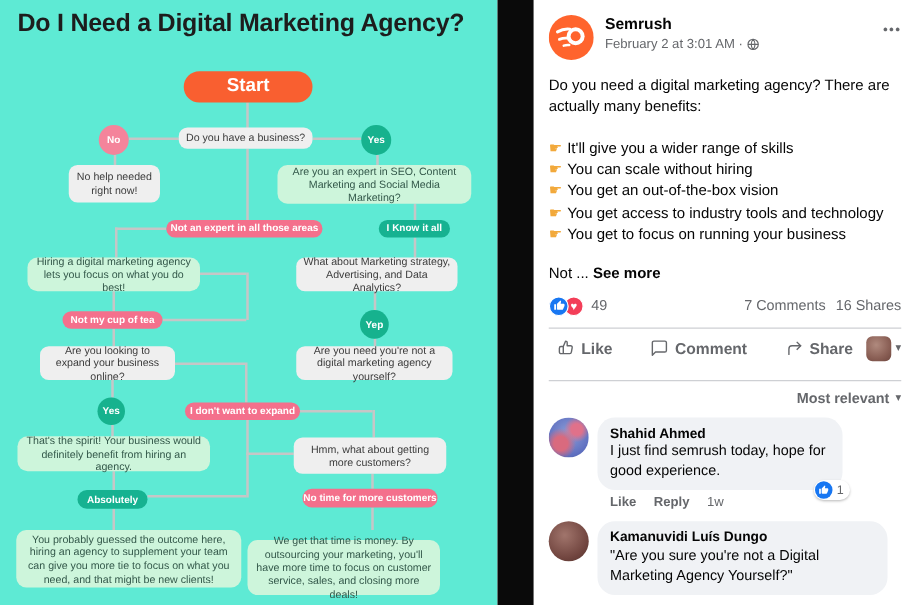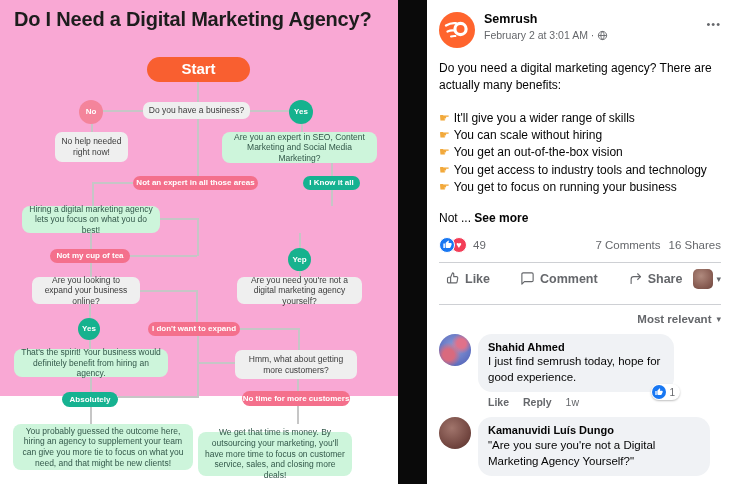--- a/index.html
+++ b/index.html
@@ -1,21 +1,21 @@
 <!DOCTYPE html>
 <html><head>
 <meta charset="utf-8">
 <style>
   * { margin:0; padding:0; box-sizing:border-box; }
   html,body { width:737px; height:484px; overflow:hidden; background:#fff;
     font-family:"Liberation Sans","DejaVu Sans",sans-serif; }
   .stage { position:relative; width:737px; height:484px; background:#fff; }
 
   
-  .fc { position:absolute; left:0; top:0; width:398px; height:396px; background:#f9a8d4; }
+  .fc { position:absolute; left:0; top:0; width:398px; height:484px; background:#5eead4; }
   .fc-title { position:absolute; left:14px; top:8px; width:380px; font-size:20px; font-weight:800;
     color:#1d1d1d; letter-spacing:-0.2px; }
   .node { position:absolute; display:flex; align-items:center; justify-content:center;
     text-align:center; line-height:1.25; }
   .start { background:#f95f30; color:#fff; font-weight:800; font-size:15px; border-radius:13px; }
   .gbox { background:#efefef; color:#3b3b3b; border-radius:7px; font-size:8.5px; padding:2px 5px; }
   .mint { background:#cdf5db; color:#33584a; border-radius:8px; font-size:8.5px; padding:2px 5px; }
   .pill-pink { background:#f4708c; color:#fff; font-weight:700; font-size:8px; border-radius:999px; }
   .pill-green { background:#16b291; color:#fff; font-weight:700; font-size:8px; border-radius:999px; }
   .dot-pink { background:#f4849b; color:#fff; font-weight:700; font-size:8px; border-radius:50%; }
@@ -120,20 +120,21 @@
 
     <div class="node start" style="left:147px;top:57px;width:103px;height:25px">Start</div>
     <div class="node gbox" style="left:143px;top:102px;width:107px;height:17px">Do you have a business?</div>
     <div class="node dot-pink" style="left:79px;top:100px;width:24px;height:24px">No</div>
     <div class="node dot-green" style="left:289px;top:100px;width:24px;height:24px">Yes</div>
     <div class="node gbox" style="left:55px;top:132px;width:73px;height:30px">No help needed right now!</div>
     <div class="node mint" style="left:222px;top:132px;width:155px;height:31px">Are you an expert in SEO, Content Marketing and Social Media Marketing?</div>
     <div class="node pill-pink" style="left:133px;top:176px;width:125px;height:14px">Not an expert in all those areas</div>
     <div class="node pill-green" style="left:303px;top:176px;width:57px;height:14px">I Know it all</div>
     <div class="node mint" style="left:22px;top:206px;width:138px;height:27px">Hiring a digital marketing agency lets you focus on what you do best!</div>
+    <div class="node gbox" style="left:237px;top:206px;width:129px;height:27px">What about Marketing strategy, Advertising, and Data Analytics?</div>
     <div class="node pill-pink" style="left:50px;top:249px;width:80px;height:14px">Not my cup of tea</div>
     <div class="node dot-green" style="left:288px;top:248px;width:23px;height:23px">Yep</div>
     <div class="node gbox" style="left:32px;top:277px;width:108px;height:27px">Are you looking to expand your business online?</div>
     <div class="node gbox" style="left:237px;top:277px;width:125px;height:27px">Are you need you're not a digital marketing agency yourself?</div>
     <div class="node dot-green" style="left:78px;top:318px;width:22px;height:22px">Yes</div>
     <div class="node pill-pink" style="left:148px;top:322px;width:92px;height:14px">I don't want to expand</div>
     <div class="node gbox" style="left:235px;top:350px;width:122px;height:29px">Hmm, what about getting more customers?</div>
     <div class="node mint" style="left:14px;top:349px;width:154px;height:28px">That's the spirit! Your business would definitely benefit from hiring an agency.</div>
     <div class="node pill-green" style="left:62px;top:392px;width:56px;height:15px">Absolutely</div>
     <div class="node pill-pink" style="left:242px;top:391px;width:108px;height:15px">No time for more customers</div>

